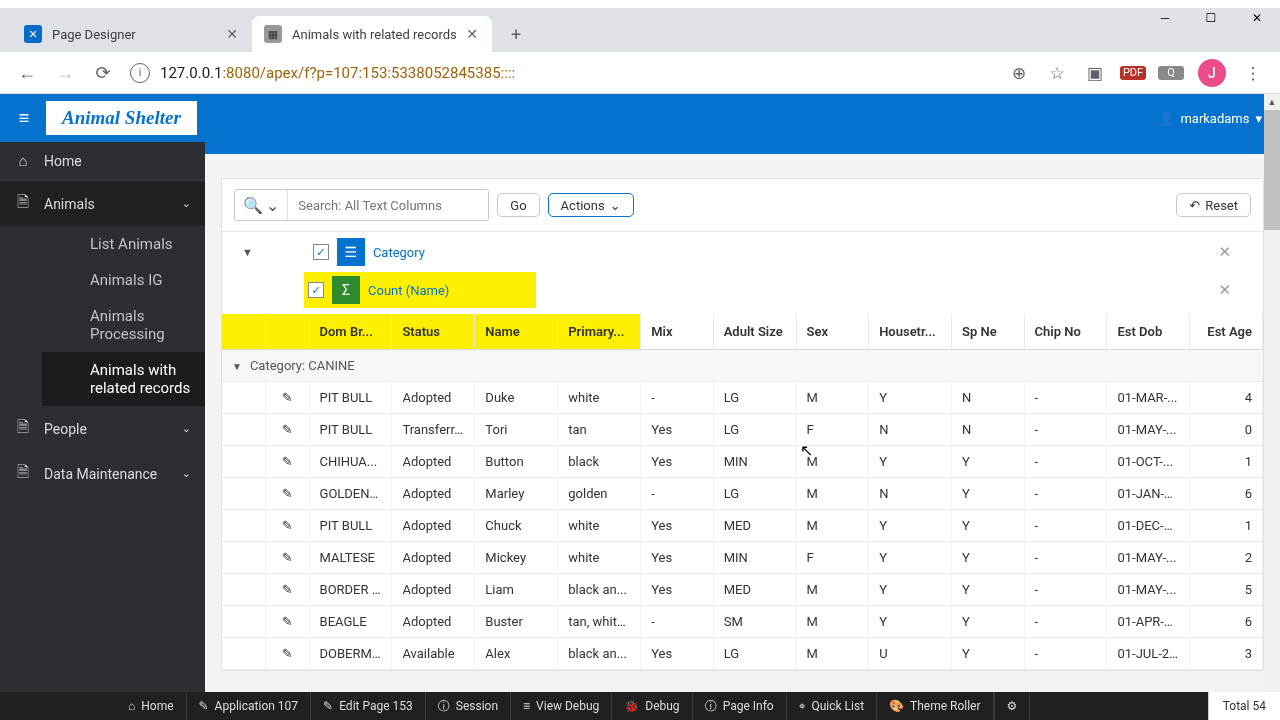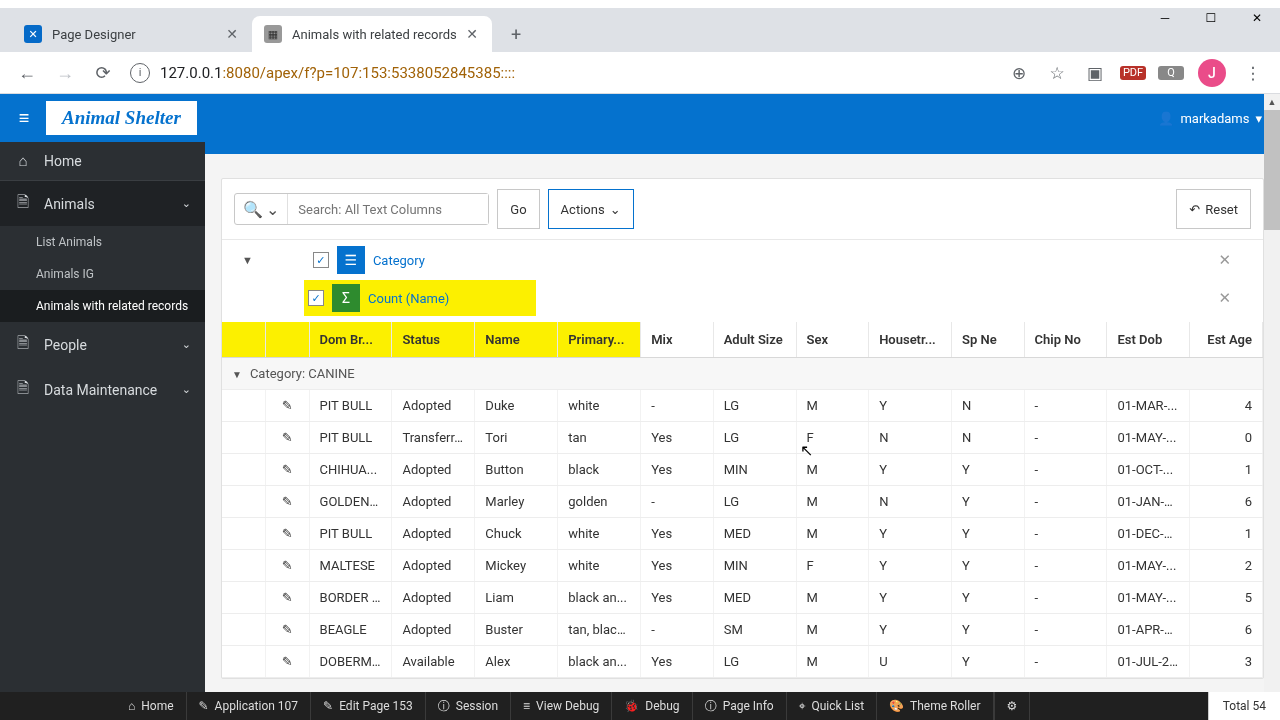--- a/index.html
+++ b/index.html
@@ -34,33 +34,33 @@
 .hamburger { width: 32px; height: 32px; display: flex; align-items: center; justify-content: center; font-size: 18px; }
 .app-title { background: #fff; color: #0572ce; font-style: italic; font-weight: 700; font-size: 19px; padding: 6px 16px; margin-left: 6px; font-family: Georgia, serif; }
 .user-menu { margin-left: auto; display: flex; align-items: center; gap: 6px; font-size: 13px; padding: 0 10px; }
 
 .app-body { display: flex; height: calc(720px - 8px - 44px - 42px - 48px - 28px); }
 .sidebar { width: 205px; background: #2b2f33; color: #d7dbde; font-size: 14px; overflow-y: auto; }
 .nav-item { display: flex; align-items: center; padding: 10px 14px; gap: 12px; cursor: pointer; }
 .nav-item.top { border-bottom: 1px solid #3a3e42; }
 .nav-item.expanded { background: #1f2225; }
 .nav-item .chev { margin-left: auto; font-size: 11px; }
-.nav-sub { padding: 9px 14px 9px 36px; font-size: 12px; color: #bfc3c6; cursor: pointer; }
+.nav-sub { padding: 9px 14px 9px 48px; font-size: 15px; color: #bfc3c6; cursor: pointer; margin-left: 42px; }
 .nav-sub.active { background: #1a1d1f; color: #fff; }
 .nav-icon { width: 18px; font-size: 15px; text-align: center; }
 
 .content { flex: 1; background: #f4f4f4; padding: 0 16px 10px 16px; overflow: hidden; position: relative; }
 .crumbs-top { height: 12px; background: #0572ce; margin: 0 -16px; }
 
 .ig-region { background: #fff; border: 1px solid #e0e0e0; border-radius: 2px; margin-top: 24px; }
 .ig-toolbar { display: flex; align-items: center; padding: 10px 12px; gap: 8px; border-bottom: 1px solid #e8e8e8; }
 .search-ctl { display: flex; align-items: center; border: 1px solid #c8c8c8; border-radius: 3px; height: 32px; }
 .search-ctl .mag { padding: 0 8px; color: #555; display: flex; align-items: center; gap: 3px; border-right: 1px solid #e0e0e0; height: 100%; }
 .search-ctl input { border: none; outline: none; padding: 0 10px; width: 200px; font-size: 13px; height: 100%; }
-.btn { height: 40px; padding: 0 12px; border: 1px solid #c8c8c8; background: #fff; border-radius: 0; font-size: 13px; color: #333; display: flex; align-items: center; gap: 5px; cursor: pointer; }
+.btn { height: 24px; padding: 0 12px; border: 1px solid #c8c8c8; background: #fff; border-radius: 5px; font-size: 13px; color: #333; display: flex; align-items: center; gap: 5px; cursor: pointer; }
 .btn.actions { border-color: #0572ce; color: #333; text-align: center; }
 .btn.reset { margin-left: auto; }
 
 .control-break-row { display: flex; align-items: center; padding: 6px 20px; gap: 8px; position: relative; }
 .cb-toggle { font-size: 11px; color: #555; margin-right: 4px; }
 .cb-check { width: 16px; height: 16px; border: 1px solid #888; display: flex; align-items: center; justify-content: center; font-size: 11px; color: #0572ce; background: #fff; }
 .cb-badge { width: 28px; height: 28px; background: #0572ce; color: #fff; display: flex; align-items: center; justify-content: center; font-size: 14px; }
 .cb-badge.green { background: #2e8b2e; }
 .cb-label { color: #0572ce; font-size: 13px; flex: 1; }
 .cb-remove { color: #999; font-size: 15px; margin-right: 12px; }
@@ -155,20 +155,21 @@
       <span class="nav-icon">⌂</span>
       <span>Home</span>
     </div>
     <div class="nav-item expanded">
       <span class="nav-icon">🗎</span>
       <span>Animals</span>
       <span class="chev">⌄</span>
     </div>
     <div class="nav-sub">List Animals</div>
     <div class="nav-sub">Animals IG</div>
+    <div class="nav-sub">Animals Processing</div>
     <div class="nav-sub active">Animals with related records</div>
     <div class="nav-item">
       <span class="nav-icon">🗎</span>
       <span>People</span>
       <span class="chev">⌄</span>
     </div>
     <div class="nav-item">
       <span class="nav-icon">🗎</span>
       <span>Data Maintenance</span>
       <span class="chev">⌄</span>
@@ -368,21 +369,21 @@
                 <td>-</td>
                 <td>01-MAY-...</td>
                 <td class="num">5</td>
               </tr>
               <tr>
                 <td></td>
                 <td class="edit-cell">✎</td>
                 <td>BEAGLE</td>
                 <td>Adopted</td>
                 <td>Buster</td>
-                <td>tan, black...</td>
+                <td>tan, white...</td>
                 <td>-</td>
                 <td>SM</td>
                 <td>M</td>
                 <td>Y</td>
                 <td>Y</td>
                 <td>-</td>
                 <td>01-APR-2...</td>
                 <td class="num">6</td>
               </tr>
               <tr>

